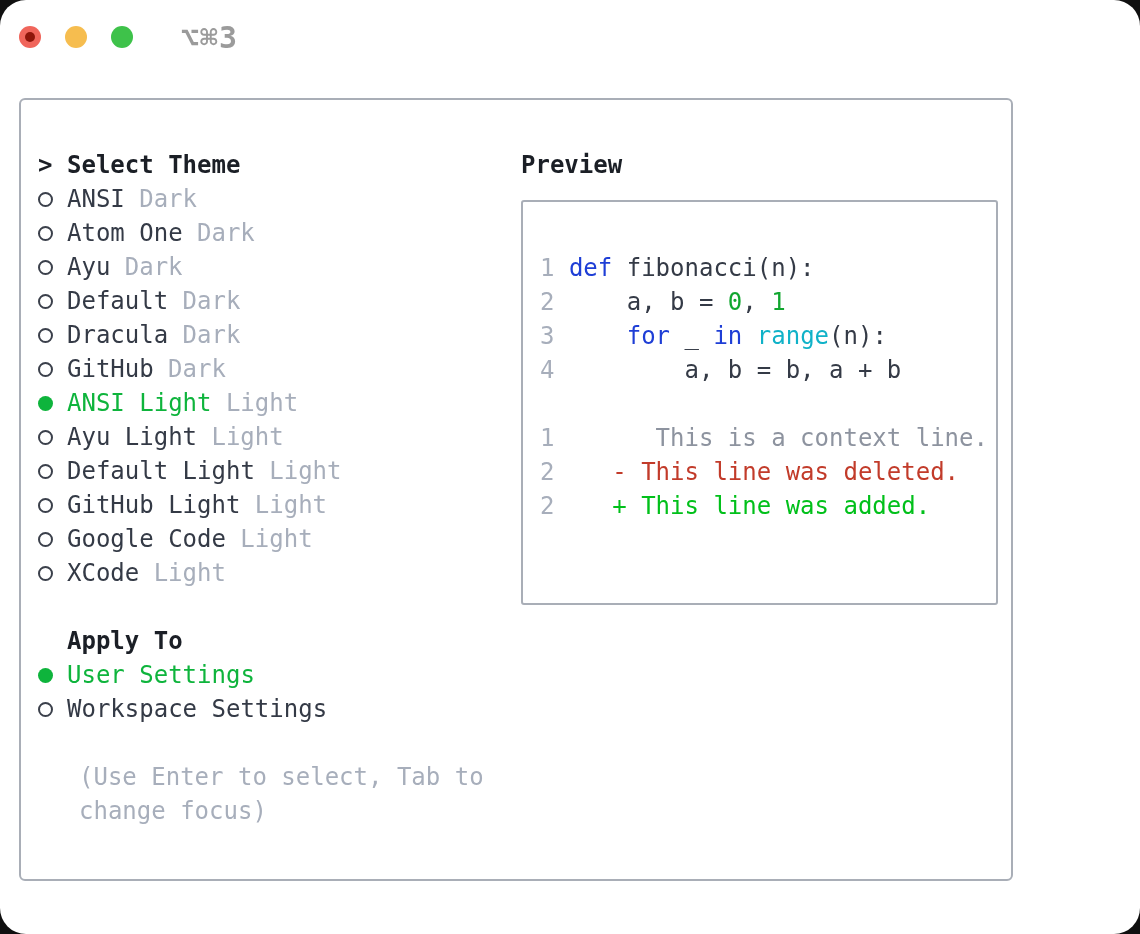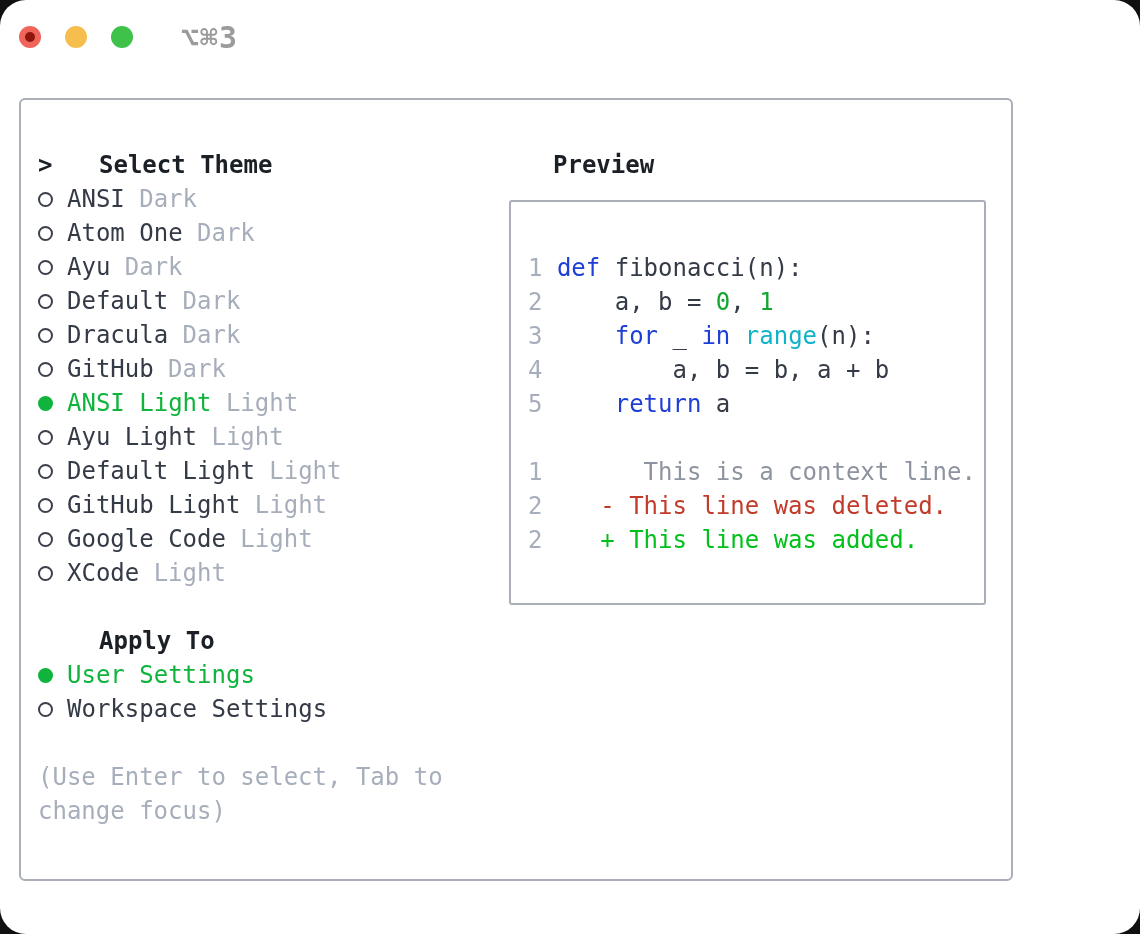--- a/index.html
+++ b/index.html
@@ -21,30 +21,30 @@
   .light.yellow{background:var(--traffic-yellow);}
   .light.green{background:var(--traffic-green);}
   .shortcut{margin-left:24px;font-size:30px;font-weight:bold;color:var(--shortcut-gray);font-family:"DejaVu Sans Mono","DejaVu Sans",monospace;letter-spacing:1px;}
   .main-box{position:absolute;left:19px;top:98px;width:994px;height:783px;border:2px solid var(--border-gray);border-radius:6px;background:#fff;}
   .left-col{position:absolute;left:17px;top:48px;width:445px;font-size:24px;color:var(--text-dark);}
   .row{height:34px;line-height:34px;display:flex;align-items:center;white-space:pre;}
   .marker{width:29px;flex:0 0 29px;display:flex;align-items:center;}
   .arrow-char{font-weight:bold;color:var(--header-dark);line-height:34px;}
   .circle{width:15px;height:15px;border-radius:50%;border:2.5px solid var(--circle-outline);}
   .circle.filled{border:none;background:var(--accent-green);}
-  .bold{font-weight:bold;color:var(--header-dark);margin-left:32px;}
+  .bold{font-weight:bold;color:var(--header-dark);}
   .theme-name{color:var(--text-dark);}
   .theme-row.selected .theme-name{color:var(--accent-green);}
   .variant{color:var(--muted-gray);margin-left:0.6em;}
   .option-label{color:var(--text-dark);}
   .option-row.selected .option-label{color:var(--accent-green);}
-  .hint .row{color:var(--muted-gray);}
+  .hint .row{color:var(--muted-gray);margin-left:41px;}
   .spacer{height:34px;}
   .preview-title{position:absolute;left:500px;top:48px;height:34px;line-height:34px;font-size:24px;}
-  .preview-box{position:absolute;left:488px;top:100px;width:477px;height:405px;border:2px solid var(--border-gray);border-radius:3px;background:#fff;padding:49px 0 0 17px;}
+  .preview-box{position:absolute;left:500px;top:100px;width:477px;height:405px;border:2px solid var(--border-gray);border-radius:3px;background:#fff;padding:49px 0 0 17px;}
   .code-line{height:34px;line-height:34px;font-size:24px;white-space:pre;}
   .seg-num{color:var(--muted-gray);}
   .seg-kw{color:var(--keyword-blue);}
   .seg-fn{color:var(--function-cyan);}
   .seg-lit{color:var(--literal-green);}
   .seg-pl{color:var(--text-dark);}
   .seg-ctx{color:var(--context-gray);text-align:center;}
   .seg-del{color:var(--deleted-red);}
   .seg-add{color:var(--added-green);}
 </style>
@@ -104,21 +104,20 @@
     </div>
 
     <div class="preview-title bold">Preview</div>
 
     <div class="preview-box">
       <div id="code-lines">
           <div class="code-line"><span class="seg-num">1 </span><span class="seg-kw">def</span><span class="seg-pl"> fibonacci(n):</span></div>
           <div class="code-line"><span class="seg-num">2 </span><span class="seg-pl">    a, b = </span><span class="seg-lit">0</span><span class="seg-pl">, </span><span class="seg-lit">1</span></div>
           <div class="code-line"><span class="seg-num">3 </span><span class="seg-pl">    </span><span class="seg-kw">for</span><span class="seg-pl"> _ </span><span class="seg-kw">in</span><span class="seg-pl"> </span><span class="seg-fn">range</span><span class="seg-pl">(n):</span></div>
           <div class="code-line"><span class="seg-num">4 </span><span class="seg-pl">        a, b = b, a + b</span></div>
-          <div class="code-line"><span class="seg-num">5 </span><span class="seg-pl">    </span><span class="seg-kw">return</span><span class="seg-pl"> a</span></div>
           <div class="code-line"> </div>
           <div class="code-line"><span class="seg-num">1</span><span class="seg-ctx">       This is a context line.</span></div>
           <div class="code-line"><span class="seg-num">2</span><span class="seg-del">    - This line was deleted.</span></div>
           <div class="code-line"><span class="seg-num">2</span><span class="seg-add">    + This line was added.</span></div>
         </div>
     </div>
   </div>
 </div>
 
 </body></html>

